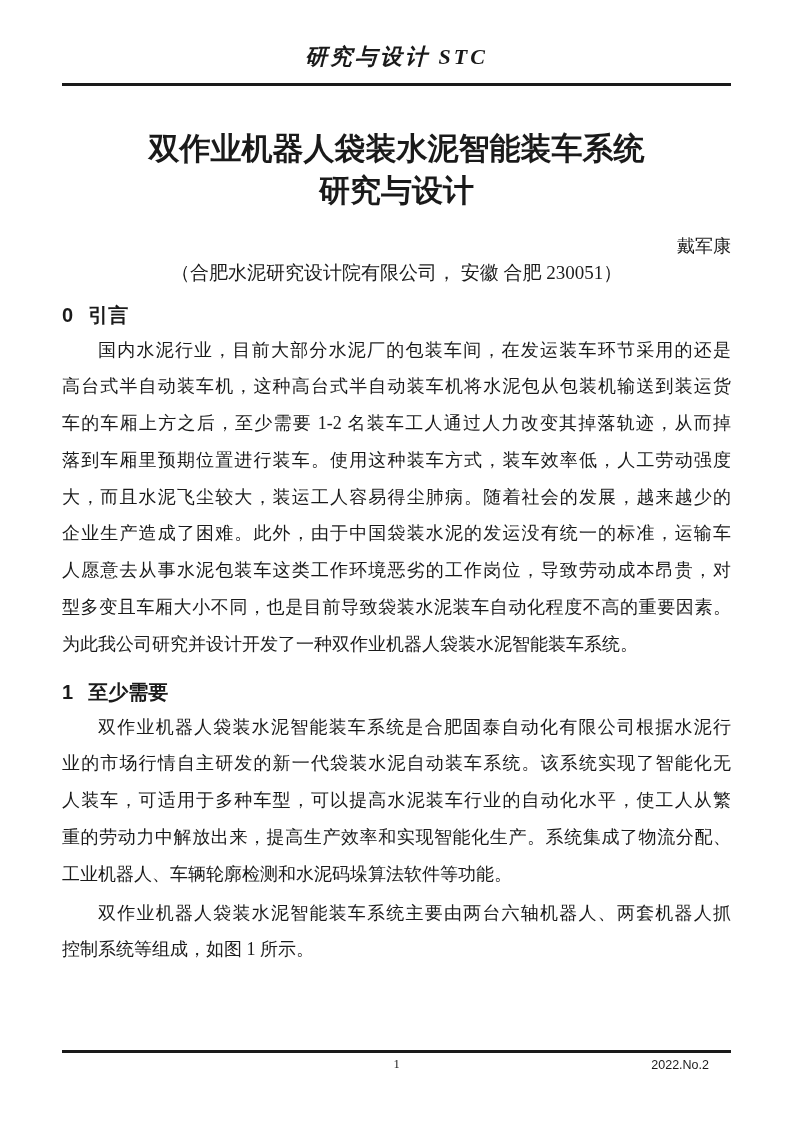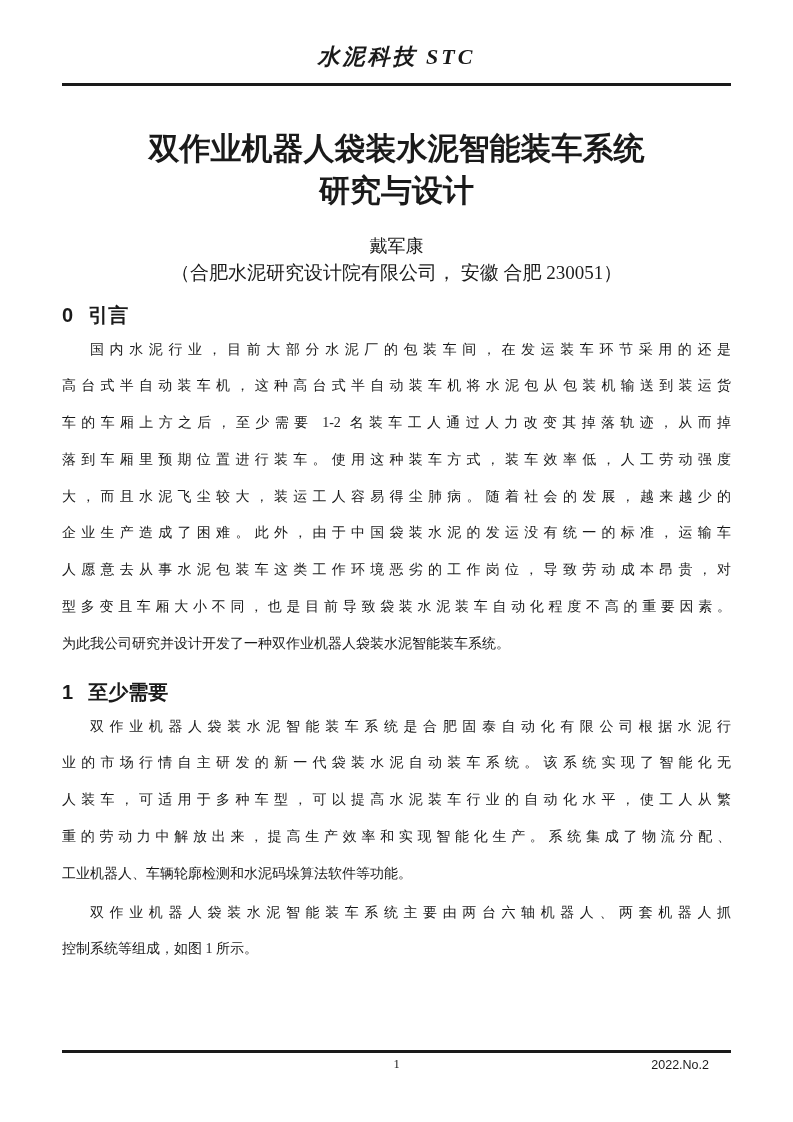--- a/index.html
+++ b/index.html
@@ -41,21 +41,21 @@
     margin: 42px 0 8px 0;
     text-align: center;
     font-family: "Liberation Sans", "DejaVu Sans", sans-serif;
     font-weight: bold;
     font-size: 31px;
     line-height: 42px;
   }
   
   .author {
     margin-top: 22px;
-    text-align: center;
+    text-align: right;
     font-size: 18px;
     line-height: 24px;
   }
   .affiliation {
     margin-top: 2px;
     text-align: center;
     font-size: 19px;
     line-height: 26px;
   }
   
@@ -63,21 +63,21 @@
     margin: 15px 0 3px 0;
     font-family: "Liberation Sans", "DejaVu Sans", sans-serif;
     font-weight: bold;
     font-size: 20px;
     line-height: 28px;
   }
   .sec-num { display: inline-block; }
   .sec-title { display: inline-block; margin-left: 15px; }
   .paragraph { margin: 2px 0 0 0; }
   .body-line {
-    font-size: 14px;
+    font-size: 18px;
     line-height: 36.8px;
     text-align: justify;
     text-align-last: justify;
     overflow: hidden;
   }
   .body-line.first { text-indent: 2em; }
   .body-line.last  { text-align-last: left; }
   
   .footer {
     position: absolute;
@@ -108,21 +108,21 @@
     font-size: 12.5px;
     font-family: "Liberation Sans", "DejaVu Sans", sans-serif;
   }
 </style>
 </head>
 <body>
 
 <div class="page">
   <div class="content">
 
-    <div class="journal-title">水泥科技 STC</div>
+    <div class="journal-title">研究与设计 STC</div>
 
     <div class="header-rule"></div>
 
     <h1 class="paper-title">
       <span>双作业机器人袋装水泥智能装车系统</span><br>
       <span>研究与设计</span>
     </h1>
 
     <div class="author">戴军康</div>
 

